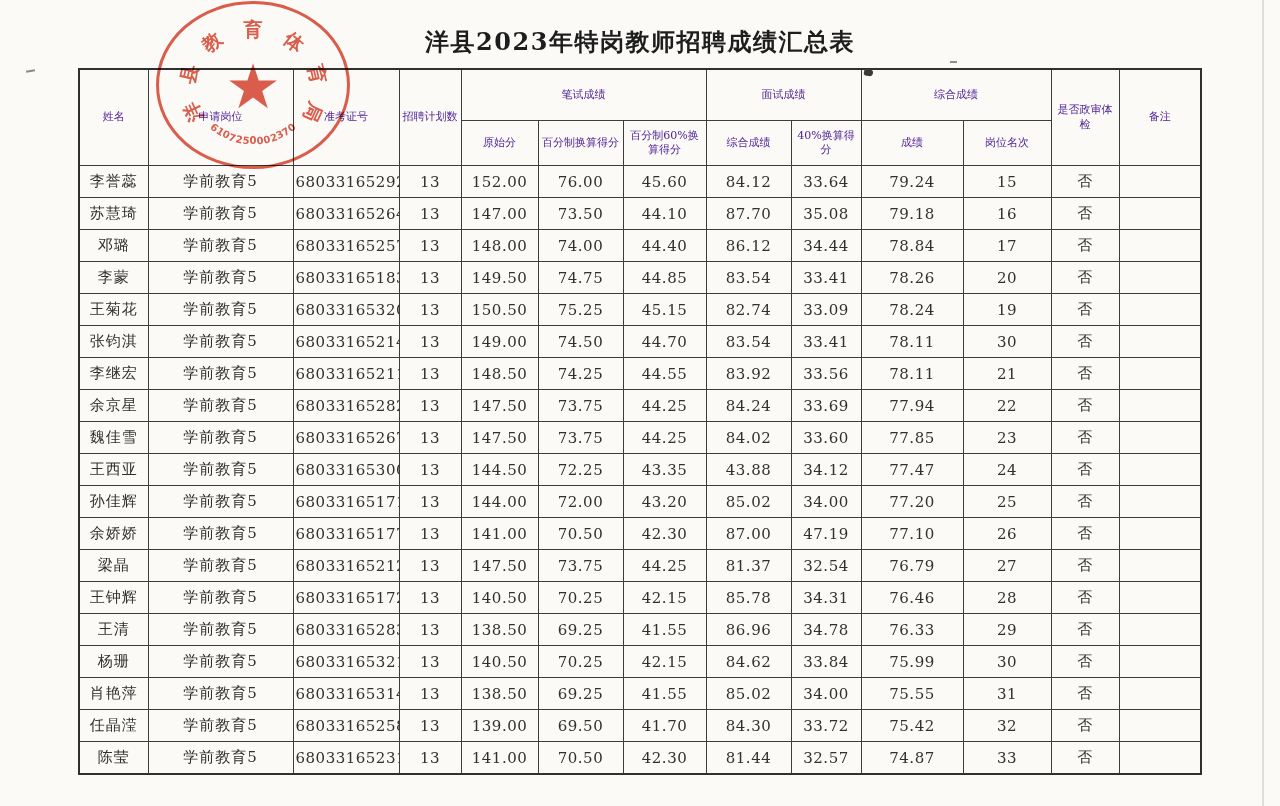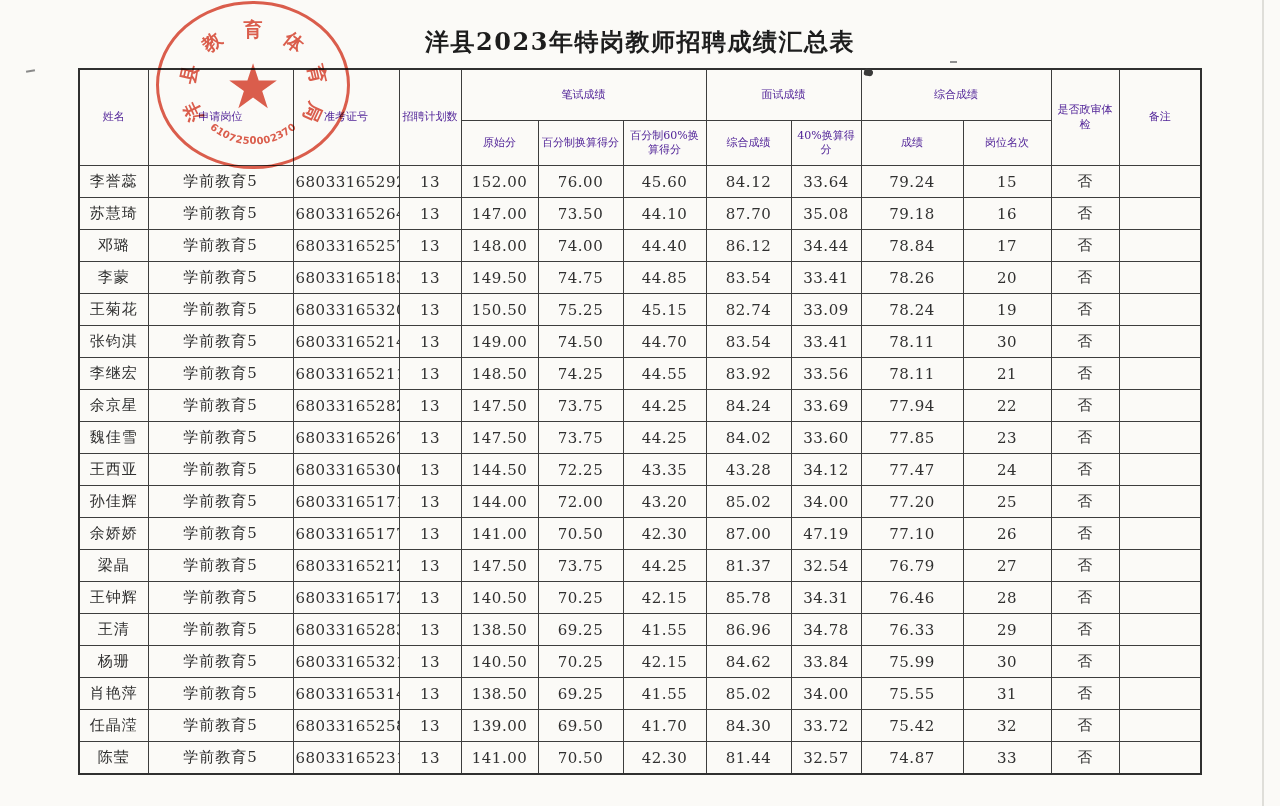--- a/index.html
+++ b/index.html
@@ -242,21 +242,21 @@
         <td class="c-remark"></td>
       </tr>
       <tr>
         <td class="c-name">王西亚</td>
         <td class="c-position">学前教育5</td>
         <td class="c-exam-no">68033165300</td>
         <td class="c-plan">13</td>
         <td class="c-written-raw">144.50</td>
         <td class="c-written-pct">72.25</td>
         <td class="c-written-60">43.35</td>
-        <td class="c-interview-pct">43.28</td>
+        <td class="c-interview-pct">43.88</td>
         <td class="c-interview-40">34.12</td>
         <td class="c-overall-score">77.47</td>
         <td class="c-overall-rank">24</td>
         <td class="c-review">否</td>
         <td class="c-remark"></td>
       </tr>
       <tr>
         <td class="c-name">孙佳辉</td>
         <td class="c-position">学前教育5</td>
         <td class="c-exam-no">68033165171</td>

